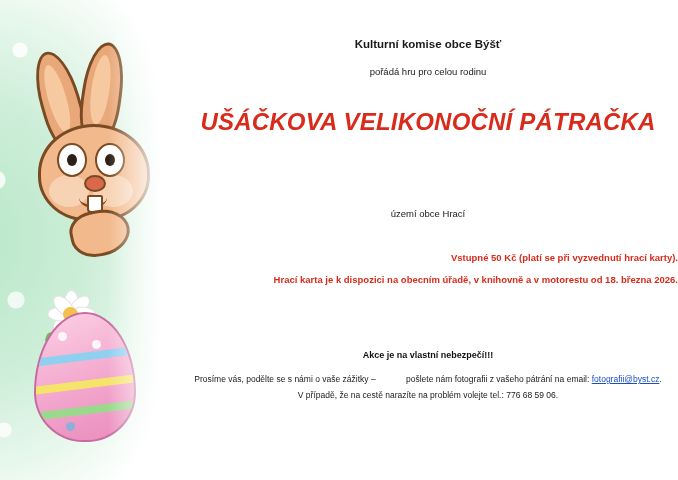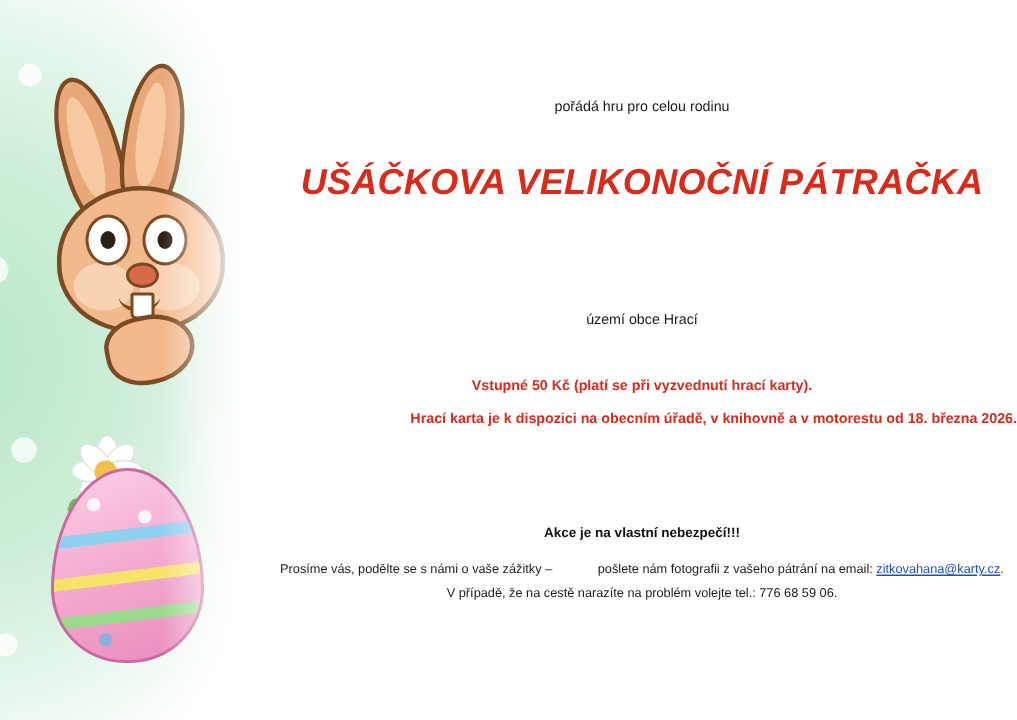--- a/index.html
+++ b/index.html
@@ -293,20 +293,21 @@
     font-size: 9.5px;
     color: #1a1a1a;
   }
   .fee {
     position: absolute;
     left: 0; right: 0;
     top: 252px;
     font-size: 9.5px;
     font-weight: bold;
     color: #d92b1c;
+    text-align: right;
   }
   .card-info {
     position: absolute;
     left: 0; right: 0;
     top: 274px;
     font-size: 9.5px;
     font-weight: bold;
     color: #d92b1c;
     text-align: right;
   }
@@ -397,25 +398,26 @@
       <div class="stripe s3"></div>
       <div class="dot d1"></div>
       <div class="dot d2"></div>
       <div class="dot d3"></div>
     </div>
 
     <div class="art-fade"></div>
   </div>
 
   <div class="content">
+    <div class="org">Kulturní komise obce Býšť</div>
     <div class="subtitle-line">pořádá hru pro celou rodinu</div>
     <div class="main-title">UŠÁČKOVA VELIKONOČNÍ PÁTRAČKA</div>
     <div class="area">území obce Hrací</div>
     <div class="fee">Vstupné 50 Kč (platí se při vyzvednutí hrací karty).</div>
     <div class="card-info">Hrací karta je k dispozici na obecním úřadě, v knihovně a v motorestu od 18. března 2026.</div>
     <div class="risk">Akce je na vlastní nebezpečí!!!</div>
     <div class="share">
-      <span>Prosíme vás, podělte se s námi o vaše zážitky – </span><b>pošlete nám fotografii z vašeho pátrání</b><span> na email: </span><a href="#">zitkovahana@karty.cz</a><span>.</span>
+      <span>Prosíme vás, podělte se s námi o vaše zážitky – </span><b>pošlete nám fotografii z vašeho pátrání</b><span> na email: </span><a href="#">fotografii@byst.cz</a><span>.</span>
     </div>
     <div class="phone">V případě, že na cestě narazíte na problém volejte tel.: 776 68 59 06.</div>
   </div>
 
 </div>
 
 </body></html>

